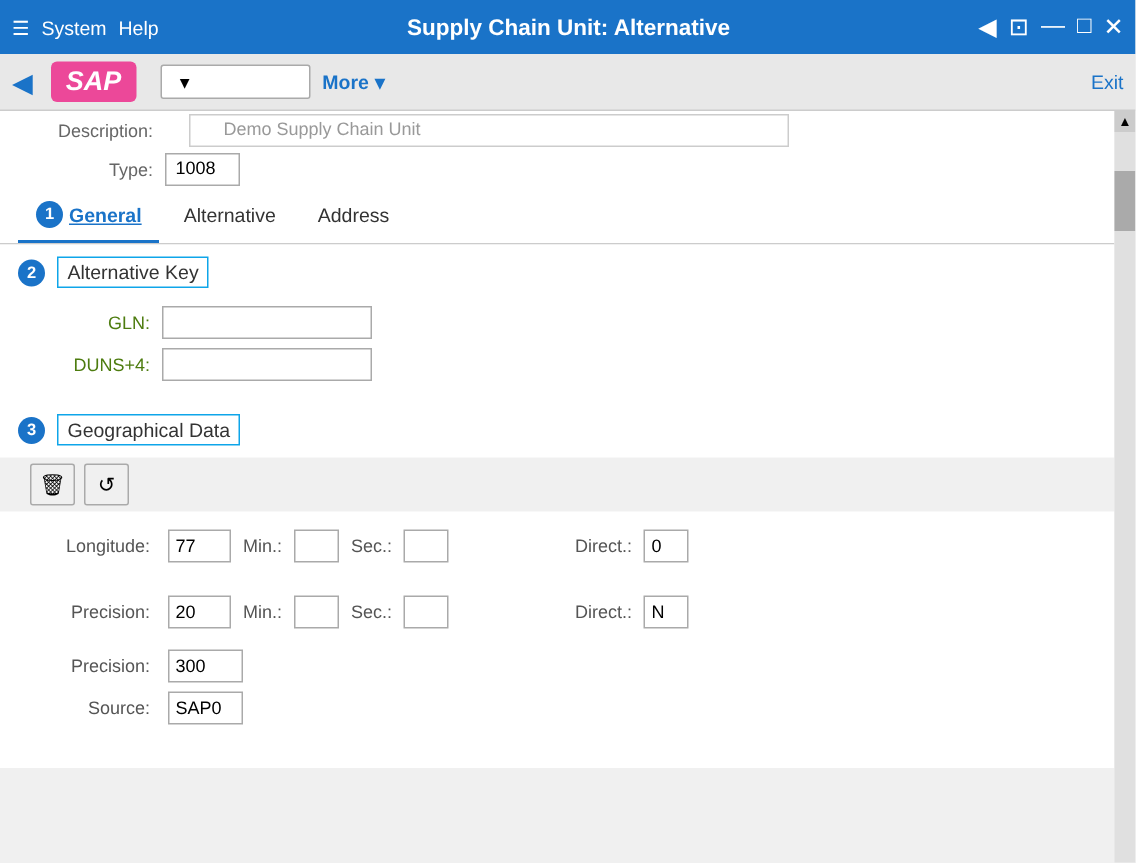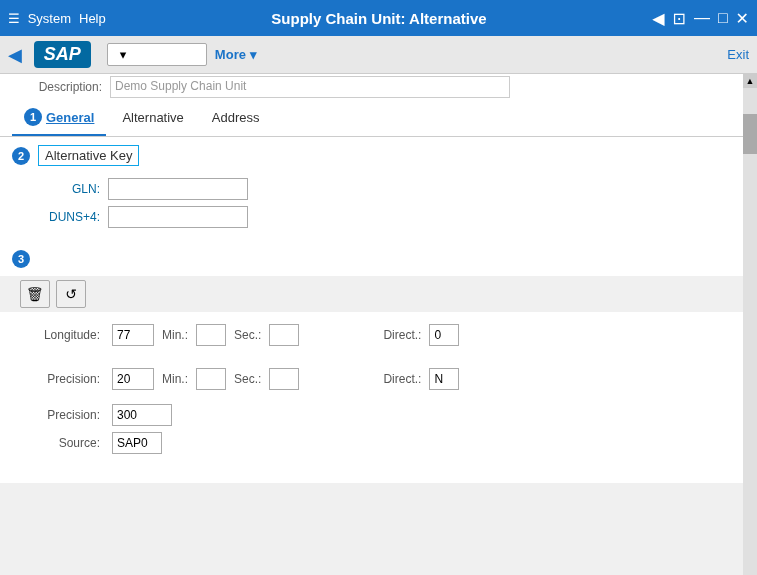--- a/index.html
+++ b/index.html
@@ -39,21 +39,21 @@
       border-bottom: 1px solid #ccc;
       gap: 8px;
     }
     .toolbar .back-btn {
       font-size: 18px;
       color: #1a73c8;
       cursor: pointer;
       margin-right: 4px;
     }
     .sap-logo {
-      background: #0369a1;
+      background: #ec4899;
       color: white;
       font-weight: bold;
       font-size: 18px;
       padding: 3px 10px;
       border-radius: 4px;
       font-style: italic;
     }
     .toolbar-dropdown {
       display: flex;
       align-items: center;
@@ -154,21 +154,21 @@
     .section-fields {
       padding: 4px 20px 8px 20px;
       background: white;
     }
     .field-row {
       display: flex;
       align-items: center;
       margin-bottom: 6px;
     }
     .field-label {
-      color: #0369a1;
+      color: #4d7c0f;
       min-width: 80px;
       text-align: right;
       margin-right: 8px;
       font-size: 12px;
     }
     .field-input {
       border: 1px solid #aaa;
       background: white;
       padding: 2px 4px;
       font-size: 12px;
@@ -276,29 +276,29 @@
     
     .desc-row {
       display: flex;
       align-items: center;
       padding: 2px 12px;
       background: white;
     }
     .desc-label {
       min-width: 90px;
       text-align: right;
-      margin-right: 8px;
+      margin-right: 24px;
       font-size: 12px;
       color: #666;
     }
     .desc-value {
       font-size: 12px;
       color: #999;
       border: 1px solid #ccc;
-      padding: 2px 4px;
+      padding: 2px 22px;
       min-width: 400px;
       height: 22px;
     }
     .type-row {
       display: flex;
       align-items: center;
       padding: 2px 12px;
       background: white;
     }
     .type-label {
@@ -347,20 +347,24 @@
 </div>
 
 <div class="content-wrapper">
   <div class="scrollable">
 
     <div class="desc-row">
       <span class="desc-label">Description:</span>
       <div class="desc-value">Demo Supply Chain Unit</div>
     </div>
 
+    <div class="type-row">
+      <span class="type-label">Type:</span>
+      <div class="type-value">1008</div>
+    </div>
 
     <div class="tabs">
       <div class="tab active">
         <span class="tab-number">1</span>
         <span class="tab-label">General</span>
       </div>
       <div class="tab">
         <span class="tab-label">Alternative</span>
       </div>
       <div class="tab">
@@ -378,20 +382,21 @@
         <input class="field-input gln" type="text" value="" style="">
       </div>
       <div class="field-row">
         <span class="field-label">DUNS+4:</span>
         <input class="field-input duns" type="text" value="" style="">
       </div>
     </div>
 
     <div class="section-header">
       <span class="section-number">3</span>
+      <span class="section-title">Geographical Data</span>
     </div>
 
     <div class="geo-toolbar">
       <div class="icon-btn">
         <span>🗑</span>
       </div>
       <div class="icon-btn">
         <span>↺</span>
       </div>
     </div>
@@ -415,21 +420,21 @@
         <span class="geo-sub-label">Min.:</span>
         <input class="geo-input min" type="text" value="" style="">
         <span class="geo-sub-label">Sec.:</span>
         <input class="geo-input sec" type="text" value="" style="">
         <span class="geo-sub-label" style="margin-left:80px;">Direct.:</span>
         <input class="geo-input dir" type="text" value="N" style="">
       </div>
 
       <div class="geo-row">
         <span class="geo-label">Precision:</span>
-        <input class="geo-input val" type="text" style="width: 60px;" value="300">
+        <input class="geo-input val" type="text" style="width: 50px;" value="300">
       </div>
 
       <div class="geo-row">
         <span class="geo-label">Source:</span>
         <input class="geo-input val" type="text" style="width: 50px;" value="SAP0">
       </div>
     </div>
 
   </div>
 

